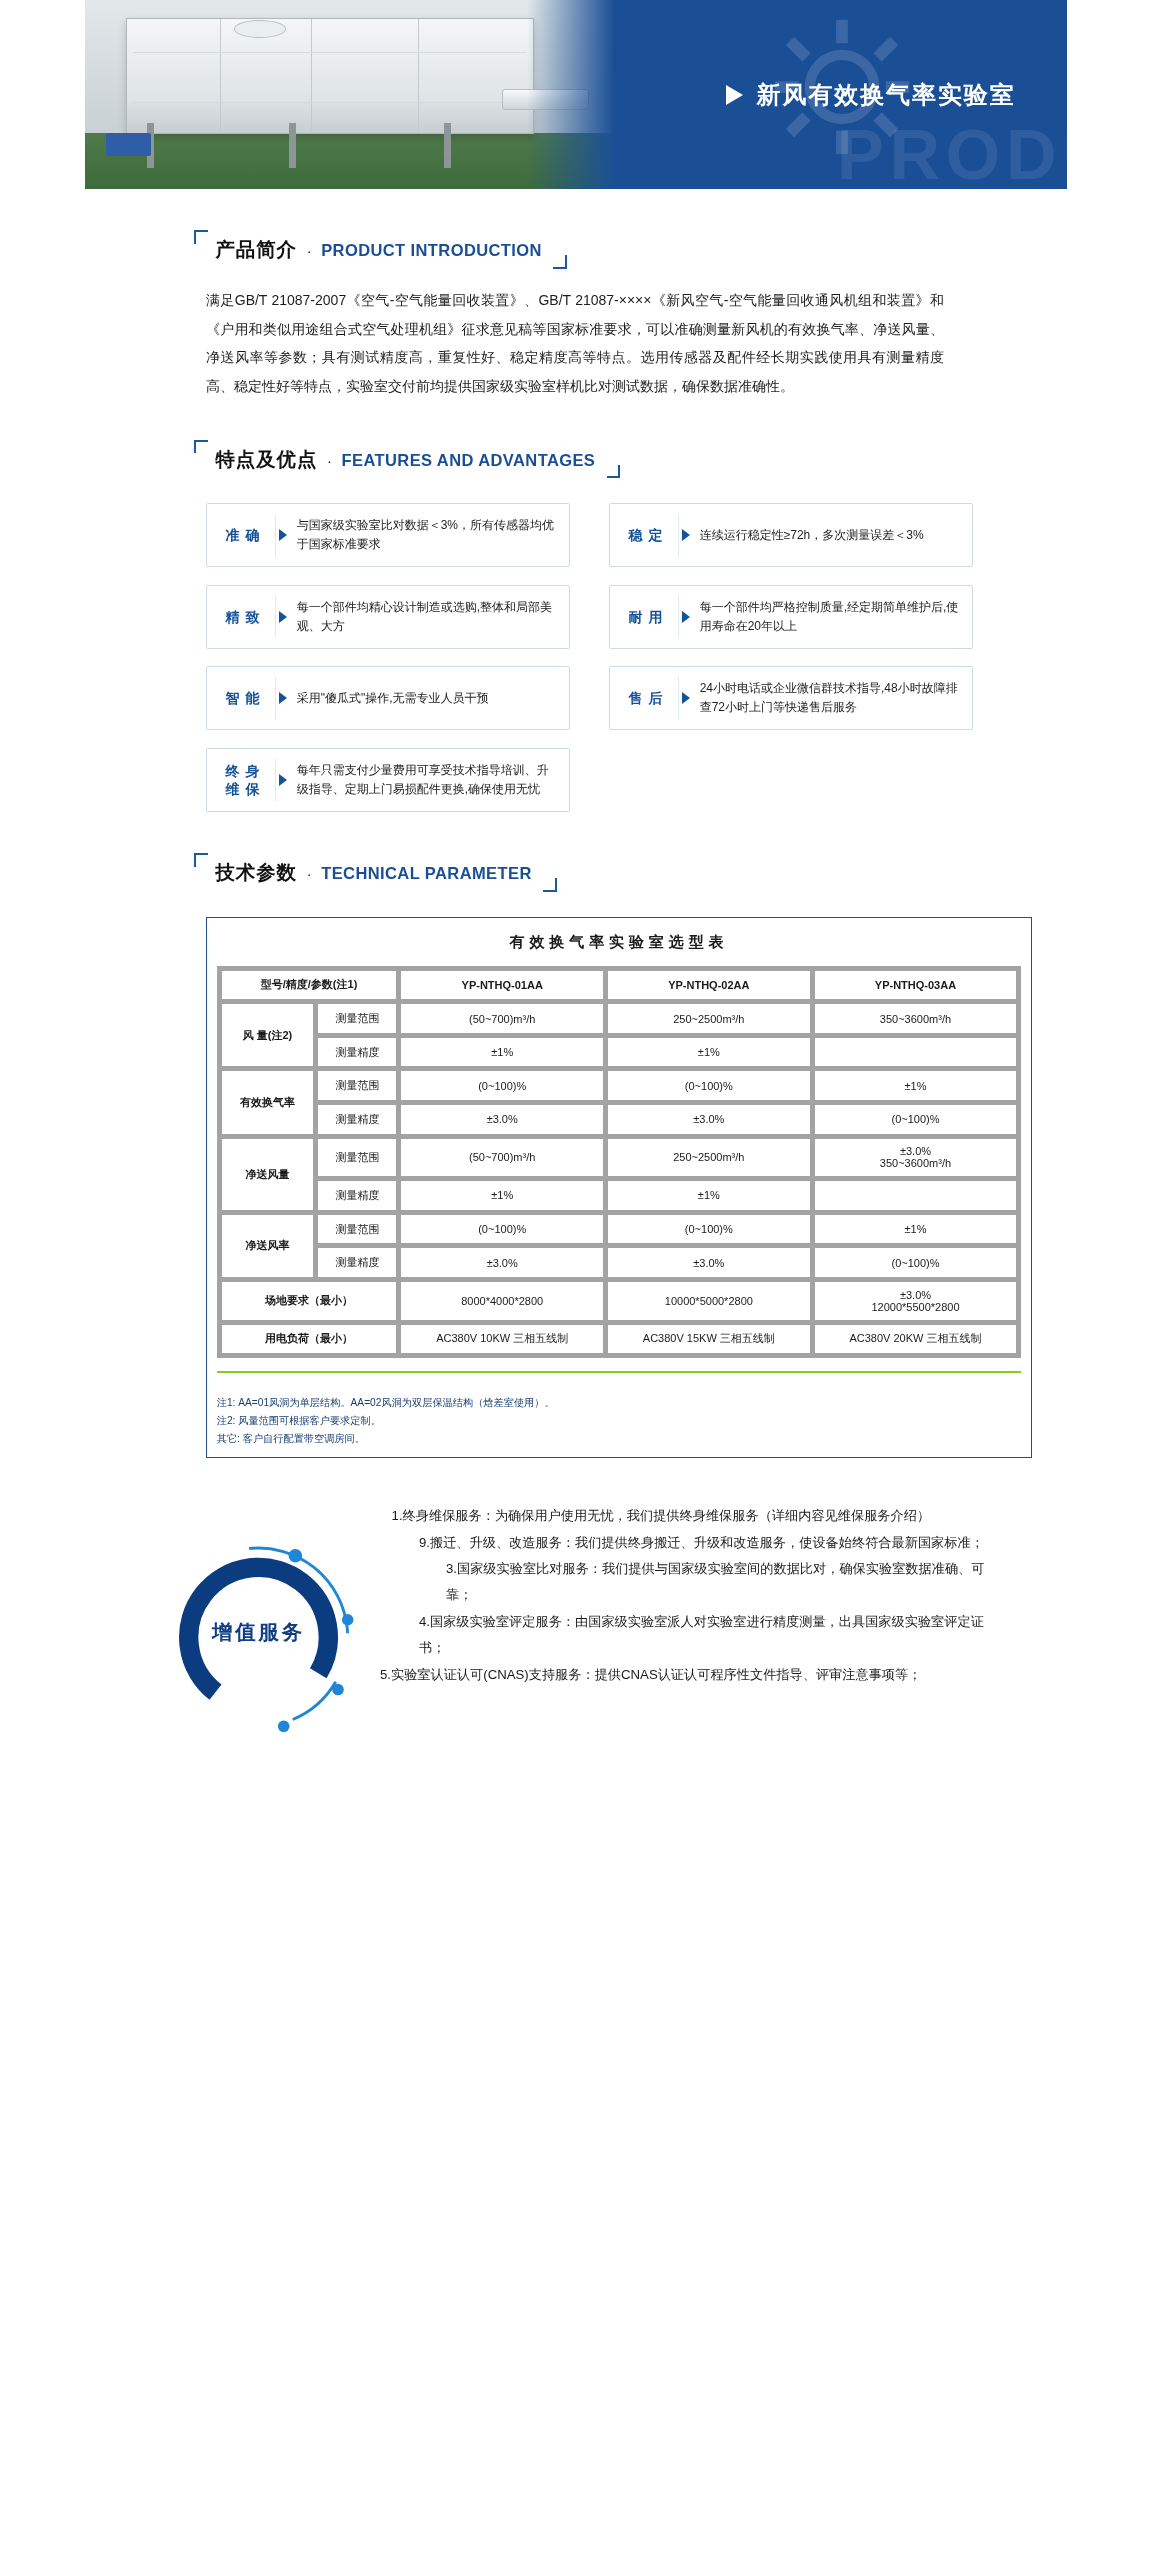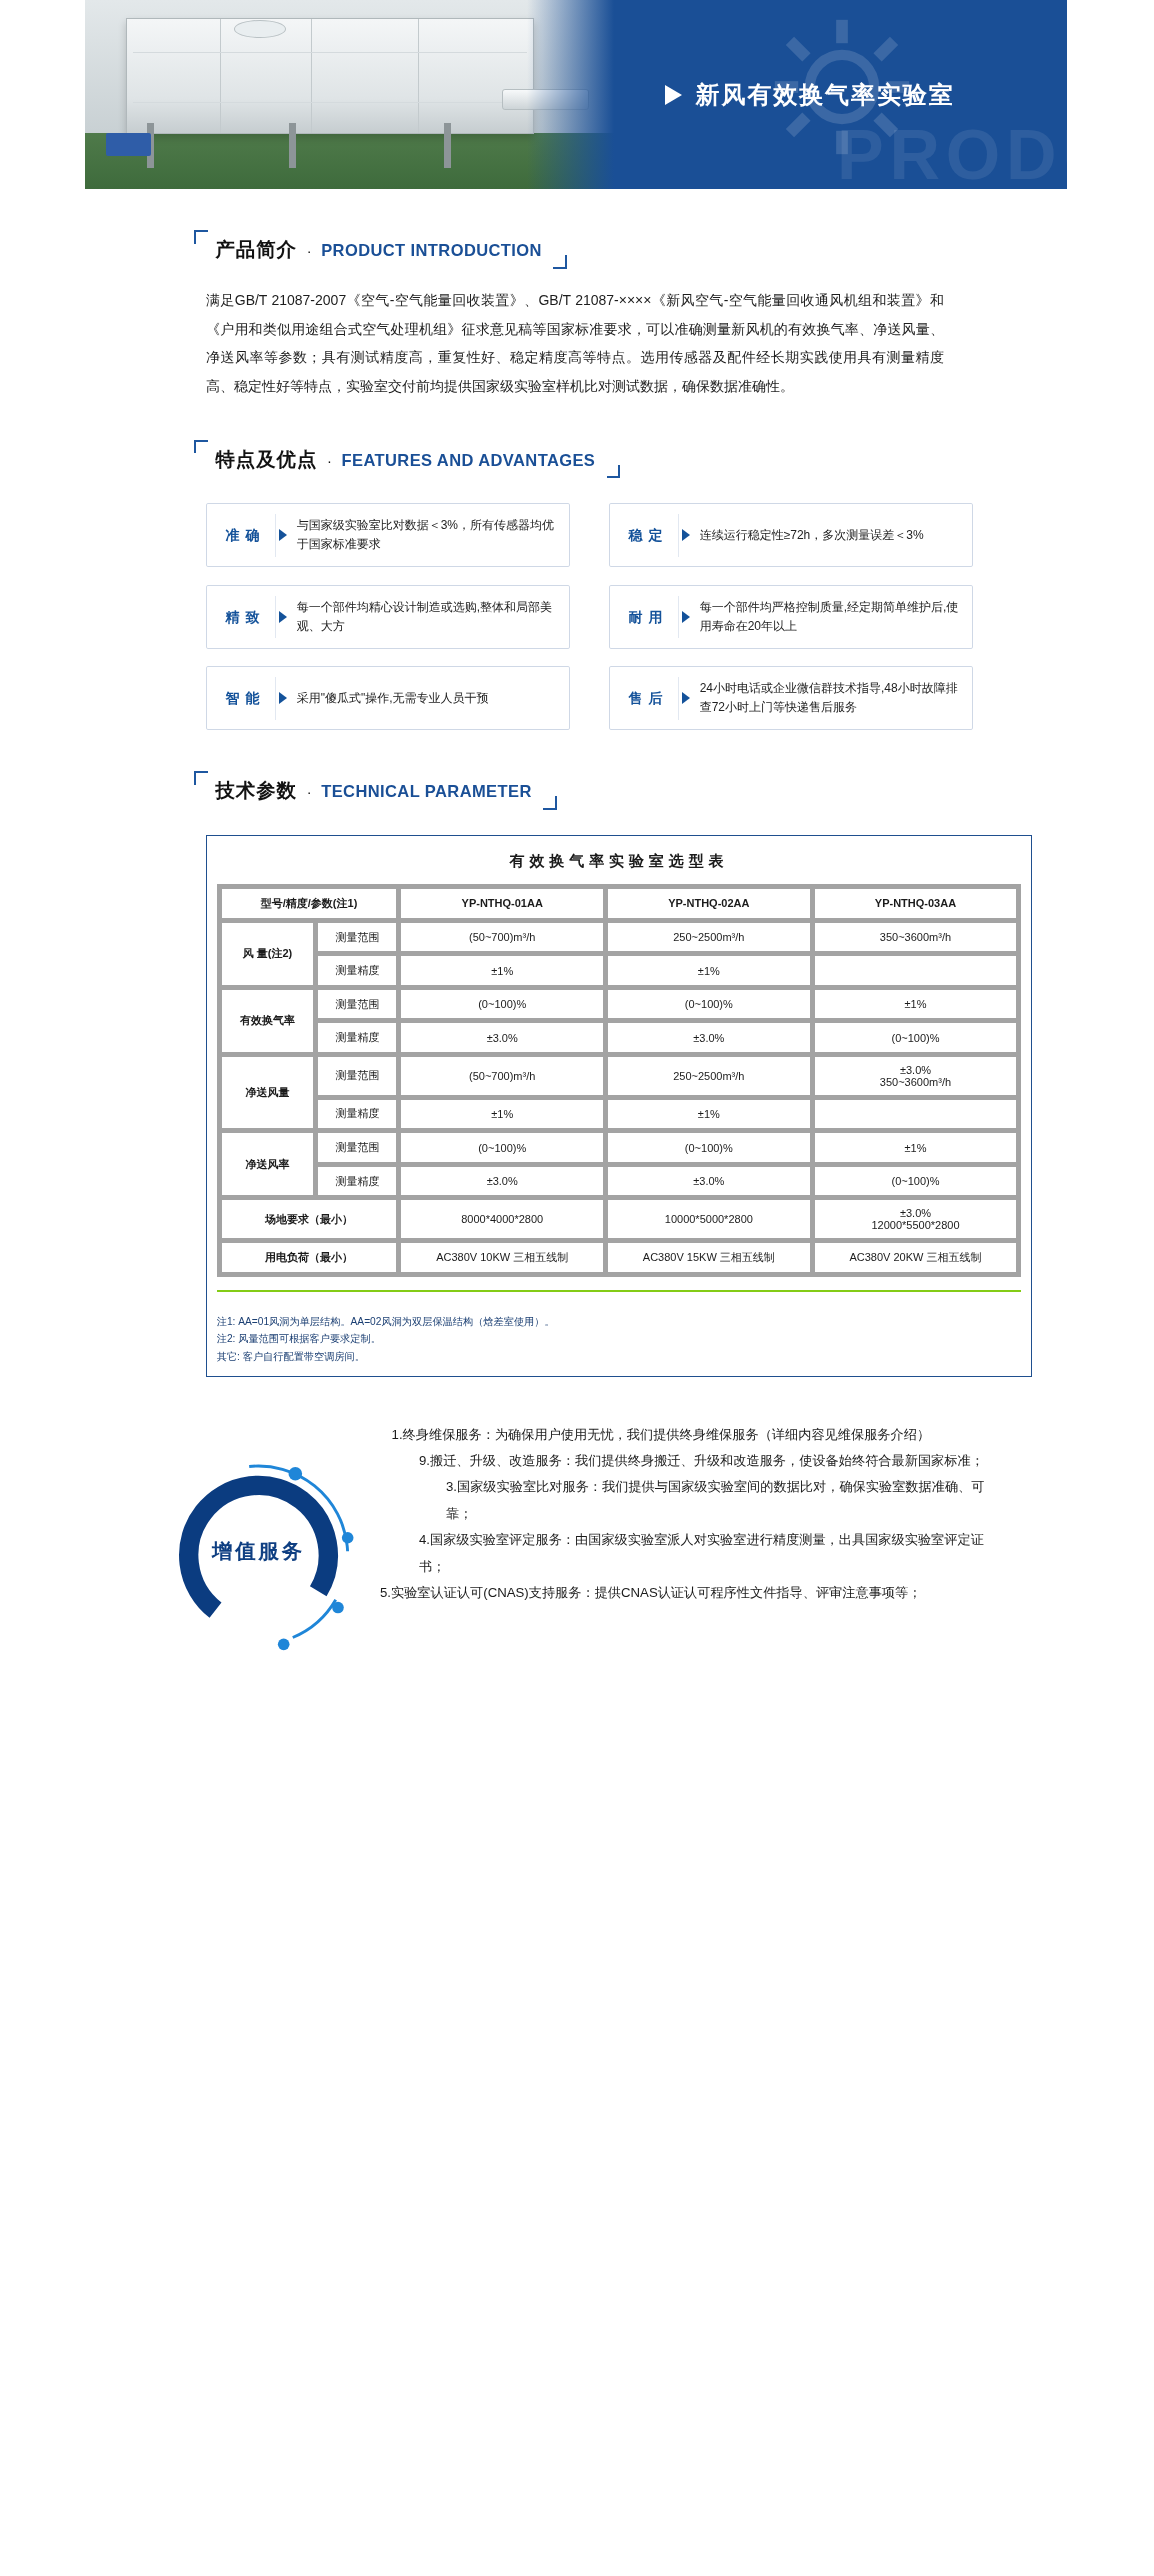--- a/index.html
+++ b/index.html
@@ -80,21 +80,21 @@
     font-size:70px; font-weight:700; letter-spacing:5.8px;
     color: rgba(255,255,255,0.09);
     font-family:"Liberation Sans", sans-serif;
     white-space:nowrap;
   }
   .hero-gear {
     position:absolute; left:155px; top:13.6px; opacity:.14;
   }
   .hero-title-wrap {
     position:relative; display:flex; align-items:center; gap:13.6px;
-    margin-left: 51px;
+    margin-left: 112px;
   }
   .hero-play {
     width:0; height:0;
     border-left: 17.5px solid #ffffff;
     border-top: 10.7px solid transparent;
     border-bottom: 10.7px solid transparent;
   }
   .hero-title {
     color:#ffffff; font-size:24px; font-weight:700; letter-spacing:1.9px;
   }
@@ -327,20 +327,25 @@
       <div class="feat">
         <div class="feat-label">智 能</div>
         <div class="feat-arrow"></div>
         <div class="feat-text">采用"傻瓜式"操作,无需专业人员干预</div>
       </div>
       <div class="feat">
         <div class="feat-label">售 后</div>
         <div class="feat-arrow"></div>
         <div class="feat-text">24小时电话或企业微信群技术指导,48小时故障排查72小时上门等快递售后服务</div>
       </div>
+      <div class="feat">
+        <div class="feat-label">终 身<br>维 保</div>
+        <div class="feat-arrow"></div>
+        <div class="feat-text">每年只需支付少量费用可享受技术指导培训、升级指导、定期上门易损配件更换,确保使用无忧</div>
+      </div>
     </div>
 
   <div class="section" style="margin-top:41px;">
     <div class="sec-head">
       <span class="corner-tl"></span>
         <span class="corner-br"></span>
       <span class="sec-cn">技术参数</span>
       <span class="sec-dot">·</span>
       <span class="sec-en">TECHNICAL PARAMETER</span>
     </div>

